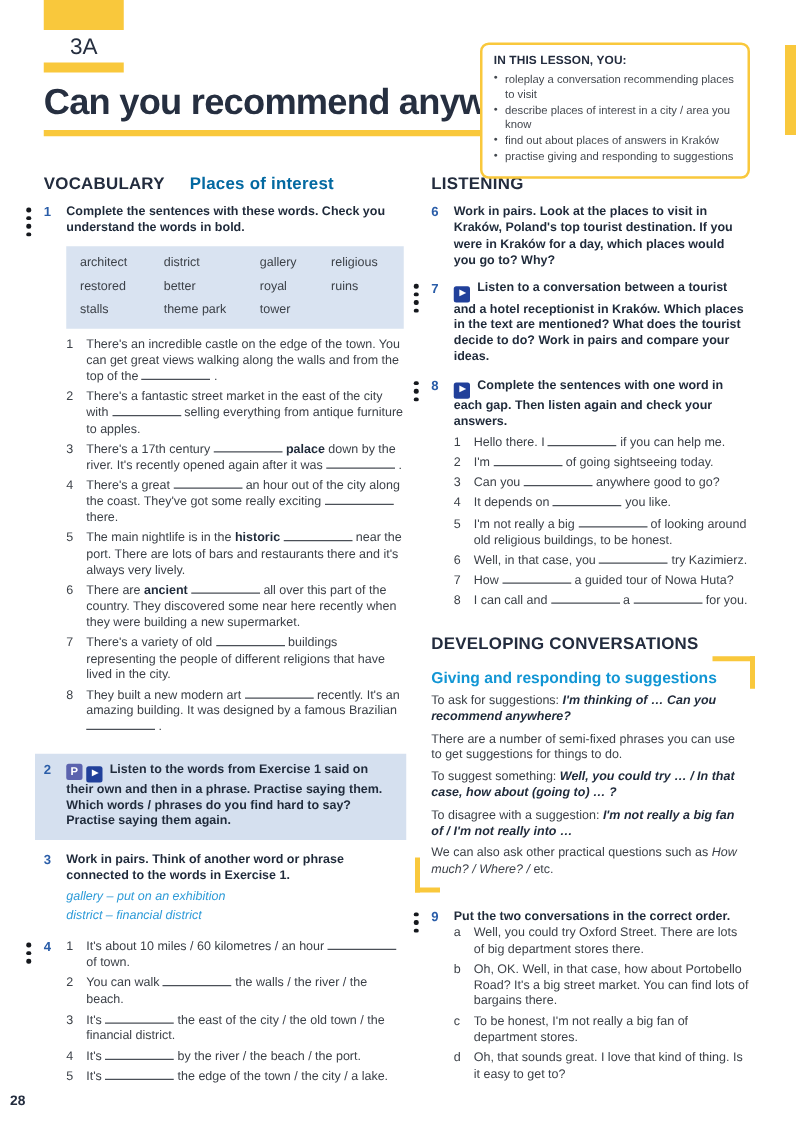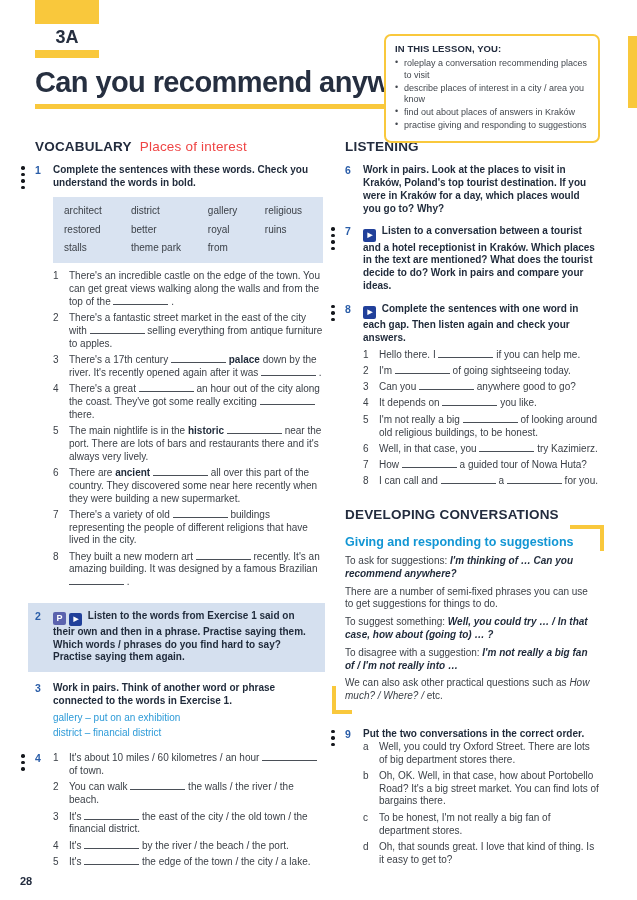--- a/index.html
+++ b/index.html
@@ -7,21 +7,21 @@
   .page {
     position:relative; width:637px; height:900px; overflow:hidden;
     background:#fff; font-family:"Liberation Sans", sans-serif;
     color:#3c4148; font-size:10px; line-height:1.28;
     padding:0 37px 0 35px;
   }
   
   .header { position:relative; height:130px; }
   .unit-tab { width:64px; text-align:center; }
   .unit-tab .block { height:24px; background:#f9c83c; }
-  .unit-tab .label { font-size:18px; font-weight:bold; color:#262f40; padding:2px 0 1px; }
+  .unit-tab .label { font-size:18px; font-weight:normal; color:#262f40; padding:2px 0 1px; }
   .unit-tab .bar { height:8px; background:#f9c83c; }
   .page-title {
     margin-top:9px; font-size:29px; font-weight:bold; color:#262f40;
     letter-spacing:-0.6px; line-height:1.05;
   }
   .title-rule { margin-top:7px; height:5px; background:#f9c83c; width:565px; }
   .lesson-box {
     position:absolute; top:34px; right:0; width:216px;
     border:2px solid #f9c83c; border-radius:7px; background:#fff;
     padding:7px 9px 8px;
@@ -31,21 +31,21 @@
   .lesson-box li { font-size:9px; color:#43484f; padding-left:9px; position:relative; margin-bottom:1.5px; }
   .lesson-box li::before { content:"•"; position:absolute; left:0; top:-1px; color:#43484f; }
   .edge-tab { position:absolute; top:36px; right:-37px; width:9px; height:72px; background:#f9c83c; }
 
   
   .columns { display:flex; gap:22px; margin-top:8px; }
   .col-left { width:288px; flex:none; }
   .col-right { flex:1; min-width:0; }
 
   .section-head { font-size:13.5px; font-weight:bold; color:#232c3e; margin-bottom:9px; letter-spacing:0.2px; }
-  .section-head .sub { color:#ef4444; font-weight:normal; margin-left:8px; }
+  .section-head .sub { color:#0369a1; font-weight:bold; margin-left:20px; }
 
   
   .ex { position:relative; display:flex; gap:5px; margin-bottom:10px; }
   .ex .num { min-width:13px; font-weight:bold; color:#2a5da8; font-size:10.5px; }
   .ex .exbody { flex:1; min-width:0; }
   .instr { font-weight:bold; color:#1f2a3a; font-size:10px; }
   .dots { position:absolute; left:-14px; top:2px; display:flex; flex-direction:column; gap:3px; }
   .dots i { width:3.5px; height:3.5px; background:#15181d; border-radius:50%; }
 
   
@@ -66,35 +66,35 @@
   .badge { width:13px; height:13px; border-radius:2px; display:inline-flex; align-items:center;
            justify-content:center; color:#fff; font-weight:bold; font-size:9px; vertical-align:-2.5px; margin-right:3px; }
   .badge-p { background:#5b63ae; }
   .badge-play { background:#21409a; font-size:6.5px; padding-left:1px; }
 
   
   .listen-box { background:#d5e0ef; padding:7px 8px 8px 7px; margin-left:-7px; margin-right:-2px; }
   .listen-box .ex { margin-bottom:0; }
 
   .examples { margin-top:4px; }
-  .examples div { color:#2e9bd8; margin-bottom:2.5px; }
+  .examples div { color:#2e9bd8; font-style:italic; margin-bottom:2.5px; }
 
   
   .sugg-wrap { position:relative; margin:4px 0 16px; padding:2px 6px 4px 0; }
   .sugg-title { color:#1296d4; font-size:12.5px; font-weight:bold; margin-bottom:5px; }
   .sugg p { margin-bottom:5px; color:#3c4148; }
   .sugg p b { color:#1f2a3a; font-style:italic; }
   .corner-tr { position:absolute; top:-7px; right:-4px; width:34px; height:26px;
                border-top:4px solid #f9c83c; border-right:4px solid #f9c83c; }
   .corner-bl { position:absolute; bottom:-2px; left:-13px; width:20px; height:28px;
                border-left:4px solid #f9c83c; border-bottom:4px solid #f9c83c; }
 
   .conv-title { font-weight:bold; color:#1f2a3a; margin:5px 0 5px; }
 
-  .pagenum { position:absolute; left:20px; bottom:12px; font-size:11px; font-weight:bold; color:#232c3e; }
+  .pagenum { position:absolute; left:8px; bottom:12px; font-size:11px; font-weight:bold; color:#232c3e; }
 </style>
 </head>
 <body>
 
 <div class="page">
 
   <div class="header">
     <div class="unit-tab">
       <div class="block"></div>
       <div class="label">3A</div>
@@ -139,21 +139,21 @@
           <span>architect</span>
               <span>district</span>
               <span>gallery</span>
               <span>religious</span>
               <span>restored</span>
               <span>better</span>
               <span>royal</span>
               <span>ruins</span>
               <span>stalls</span>
               <span>theme park</span>
-              <span>from</span>
+              <span>tower</span>
             </div>
           <div>
 
           <div class="it">
                 <span class="n">1</span>
                 <span class="t">There's an incredible castle on the edge of the town. You can get great views walking along the walls and from the top of the <span class="blank" style="width: 55px;"></span> .</span>
               </div>
               <div class="it">
                 <span class="n">2</span>
                 <span class="t">There's a fantastic street market in the east of the city with <span class="blank" style="width: 55px;"></span> selling everything from antique furniture to apples.</span>

